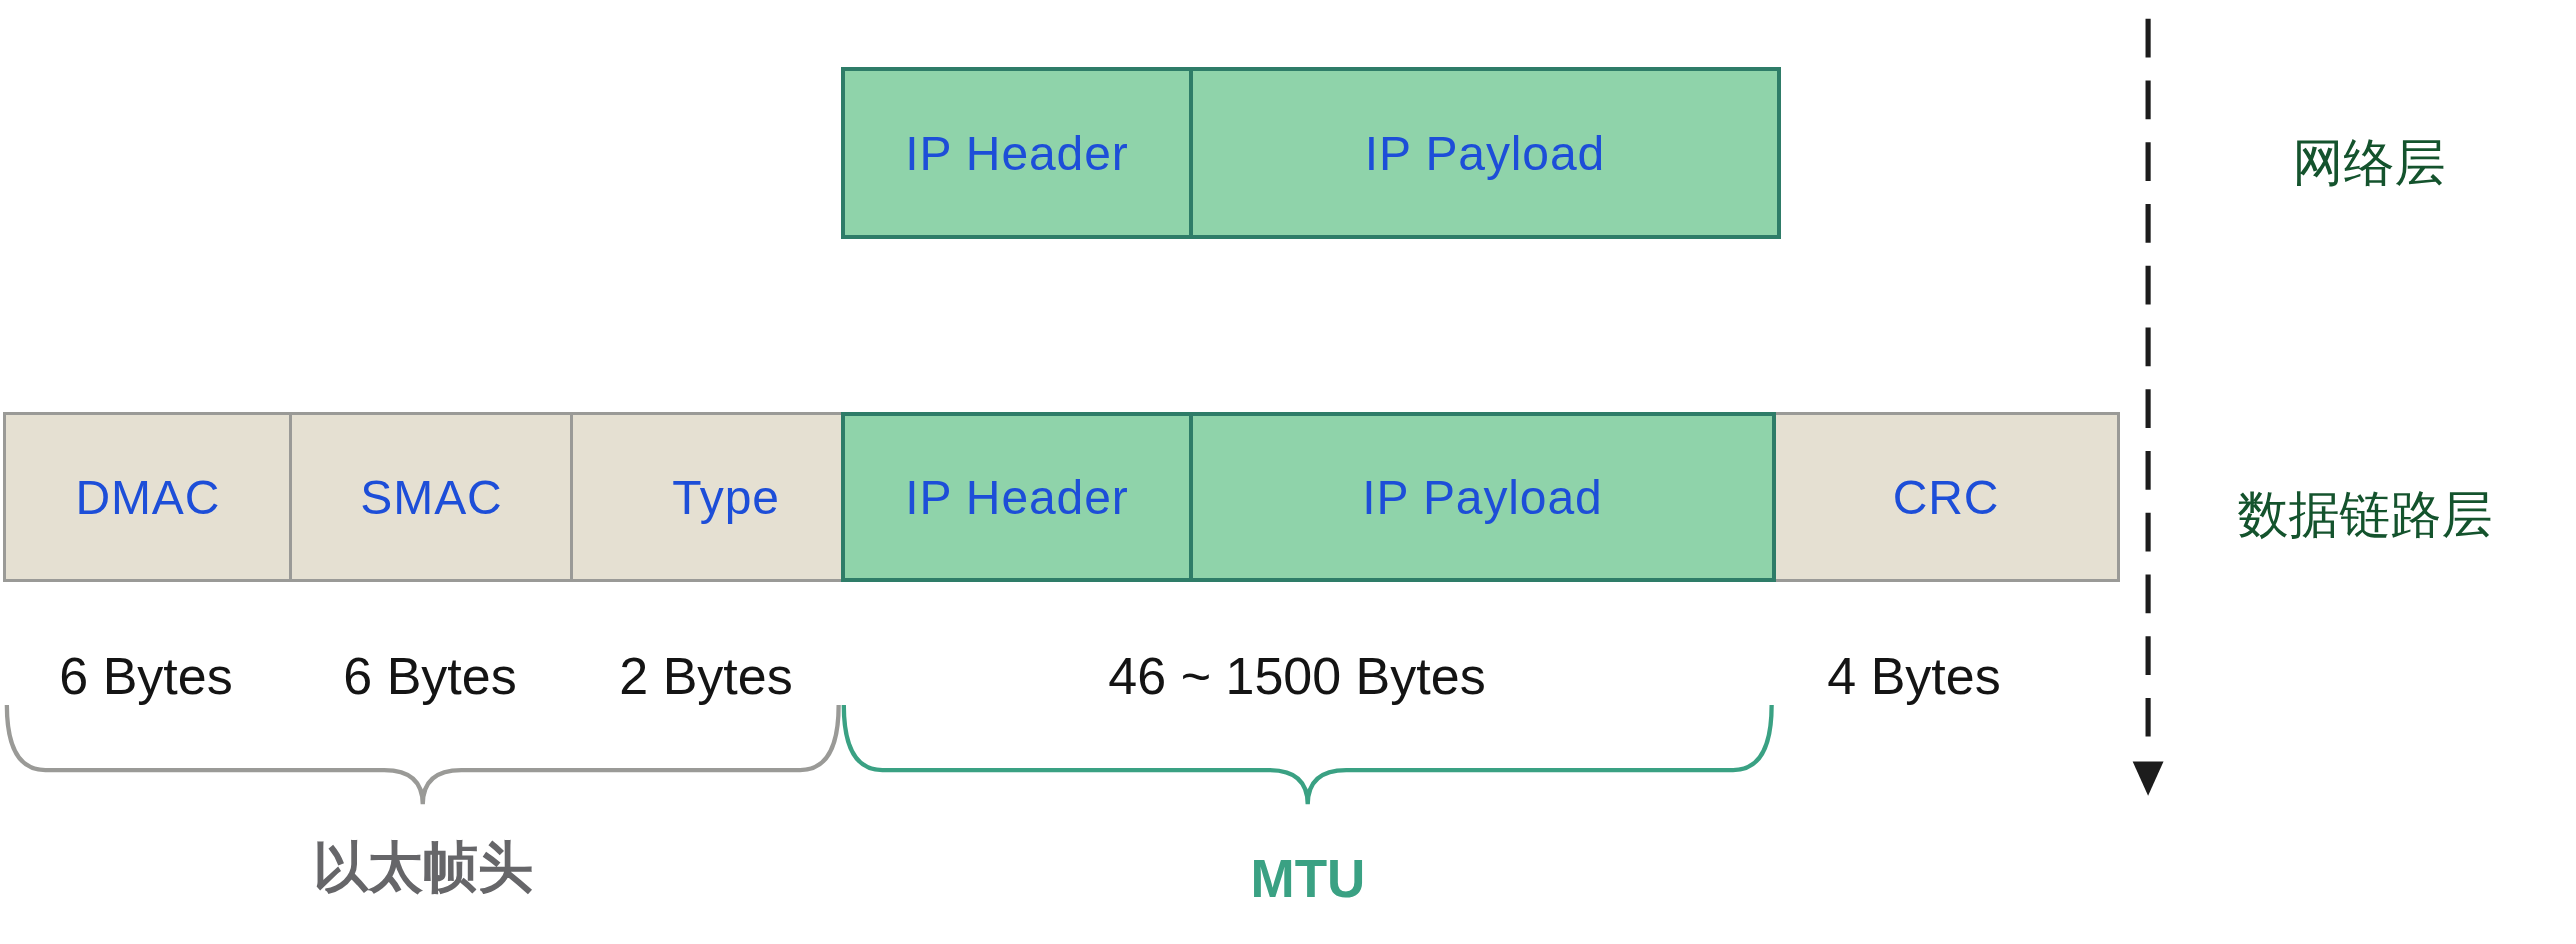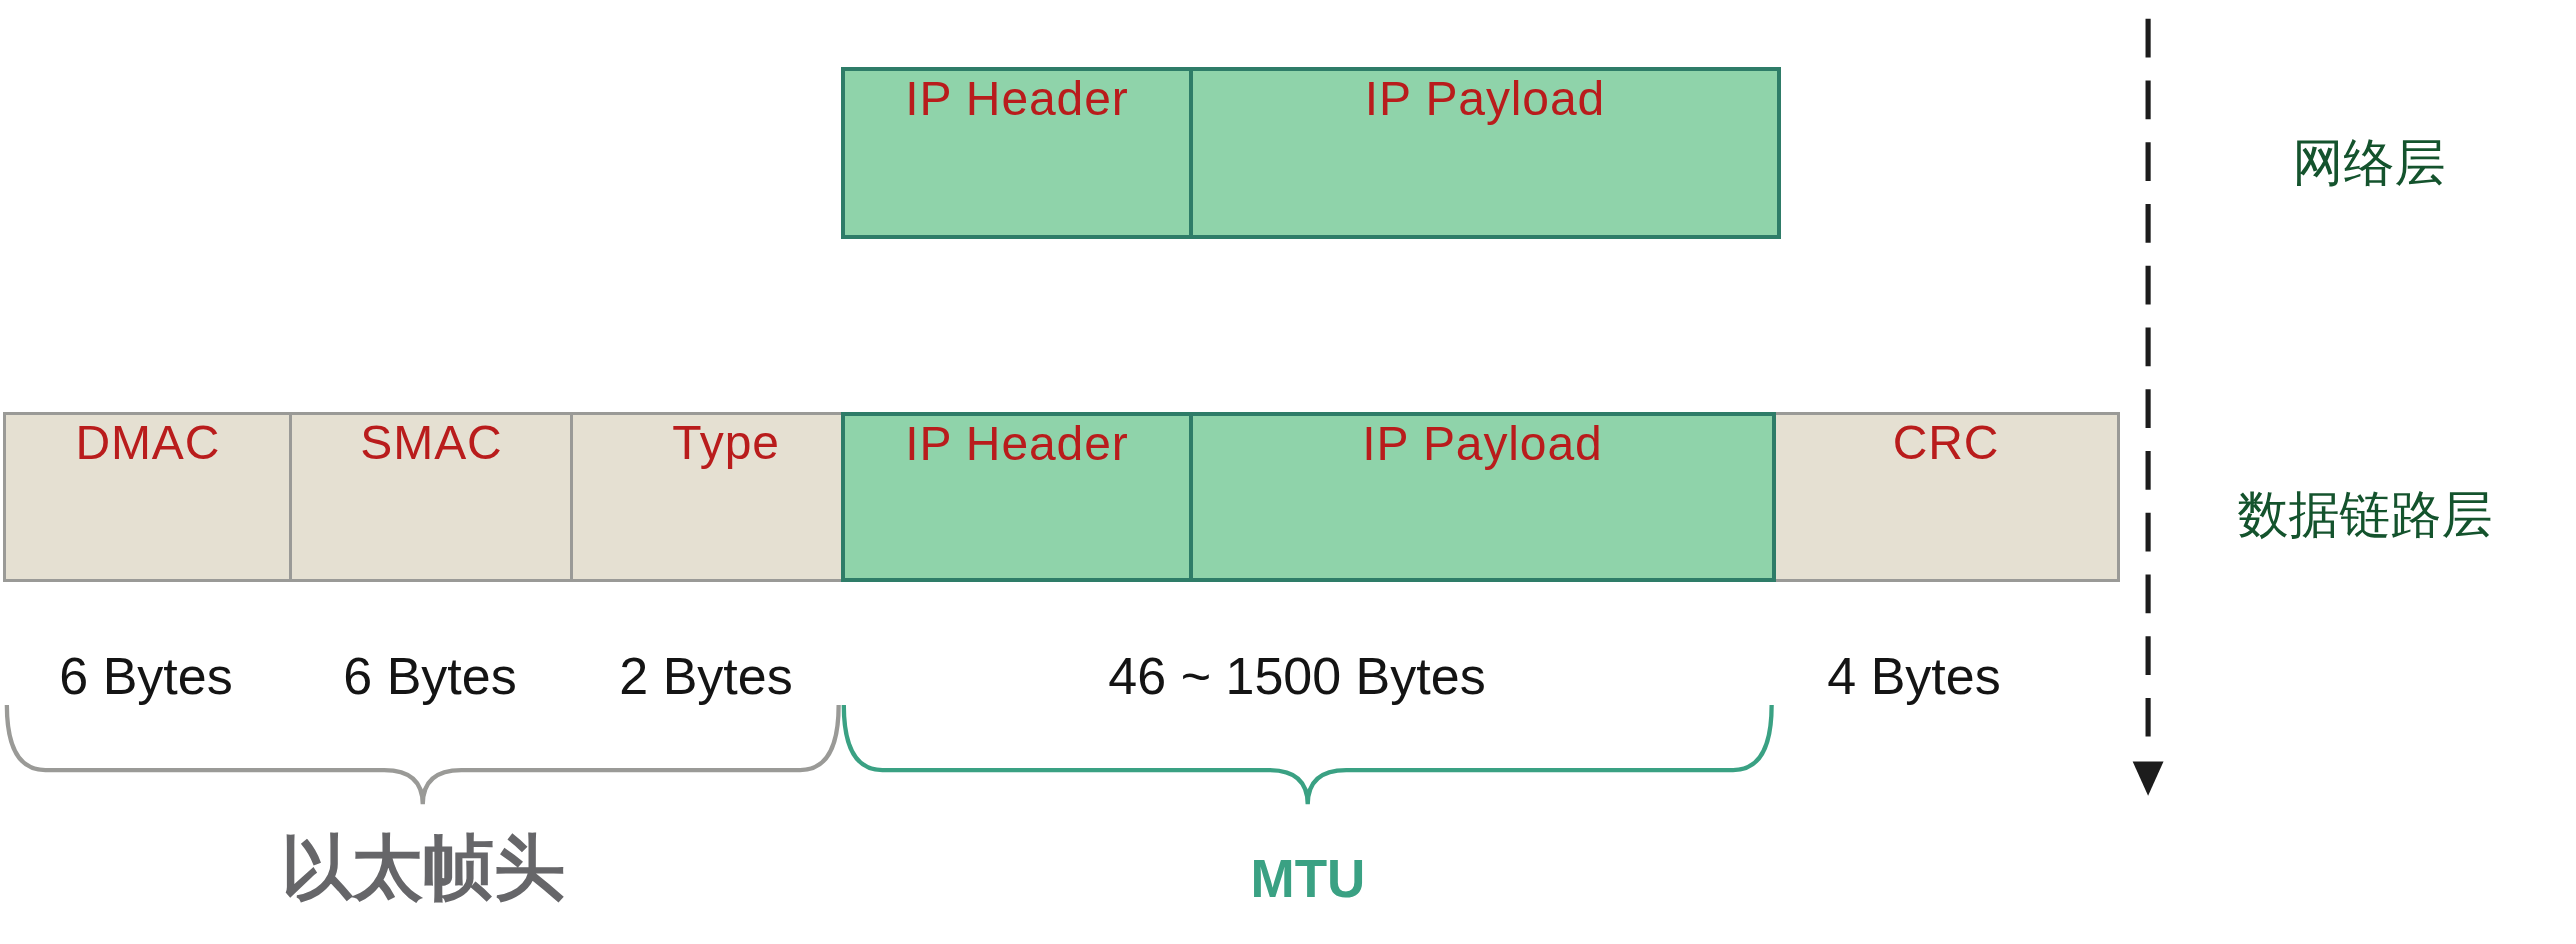--- a/index.html
+++ b/index.html
@@ -12,23 +12,24 @@
     position: relative;
     width: 2576px;
     height: 945px;
     background: #ffffff;
     overflow: hidden;
   }
   .cell {
     position: absolute;
     box-sizing: border-box;
     display: flex;
+    align-items: center;
     justify-content: center;
     font-size: 48px;
-    color: #b91c1c;
+    color: #1d4ed8;
     letter-spacing: 0.9px;
   }
   .cell.tan {
     background: #e5e0d2;
     border: 3.4px solid #9a9a97;
     z-index: 1;
   }
   .cell.green {
     background: #8fd3aa;
     border: 4.3px solid #2e7c68;
@@ -48,21 +49,21 @@
     color: #14532d;
     white-space: nowrap;
   }
   .brace-label {
     position: absolute;
     transform: translate(-50%, -50%);
     font-weight: bold;
     white-space: nowrap;
   }
   .brace-label.ethernet {
-    font-size: 71px;
+    font-size: 55px;
     color: #666669;
   }
   .brace-label.mtu {
     font-size: 53px;
     color: #3aa183;
   }
   svg.overlay {
     position: absolute;
     left: 0;
     top: 0;

